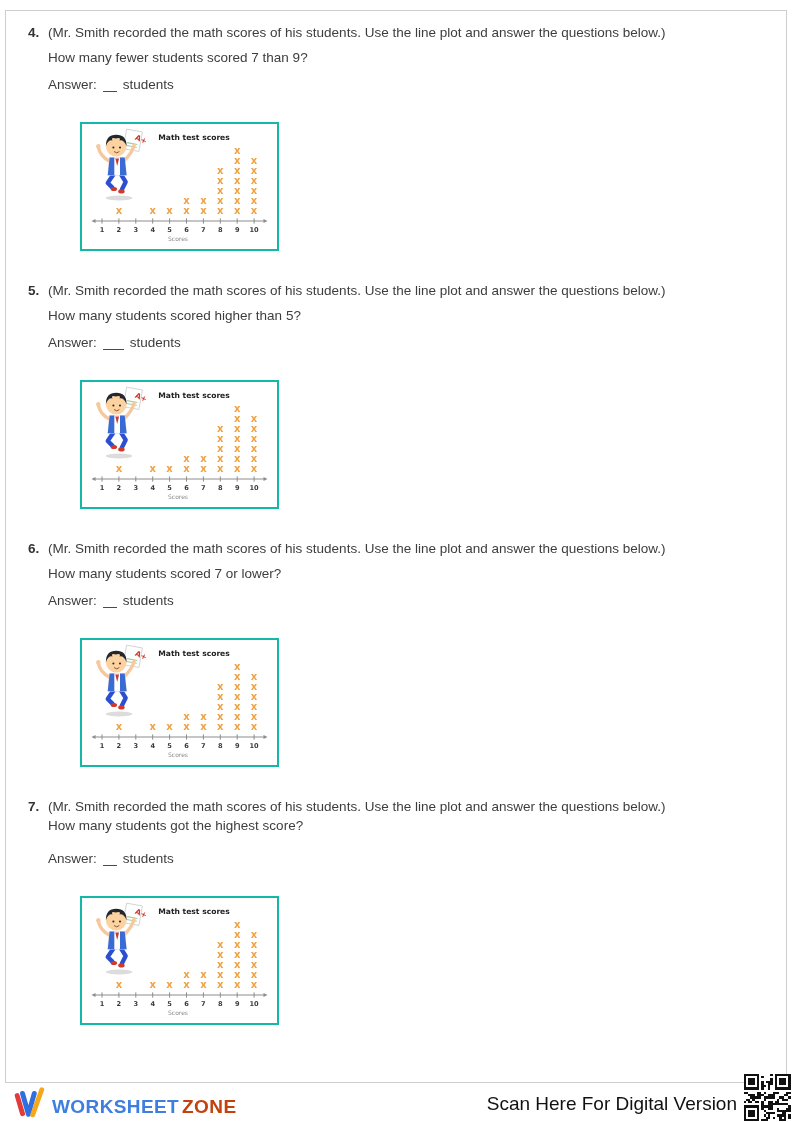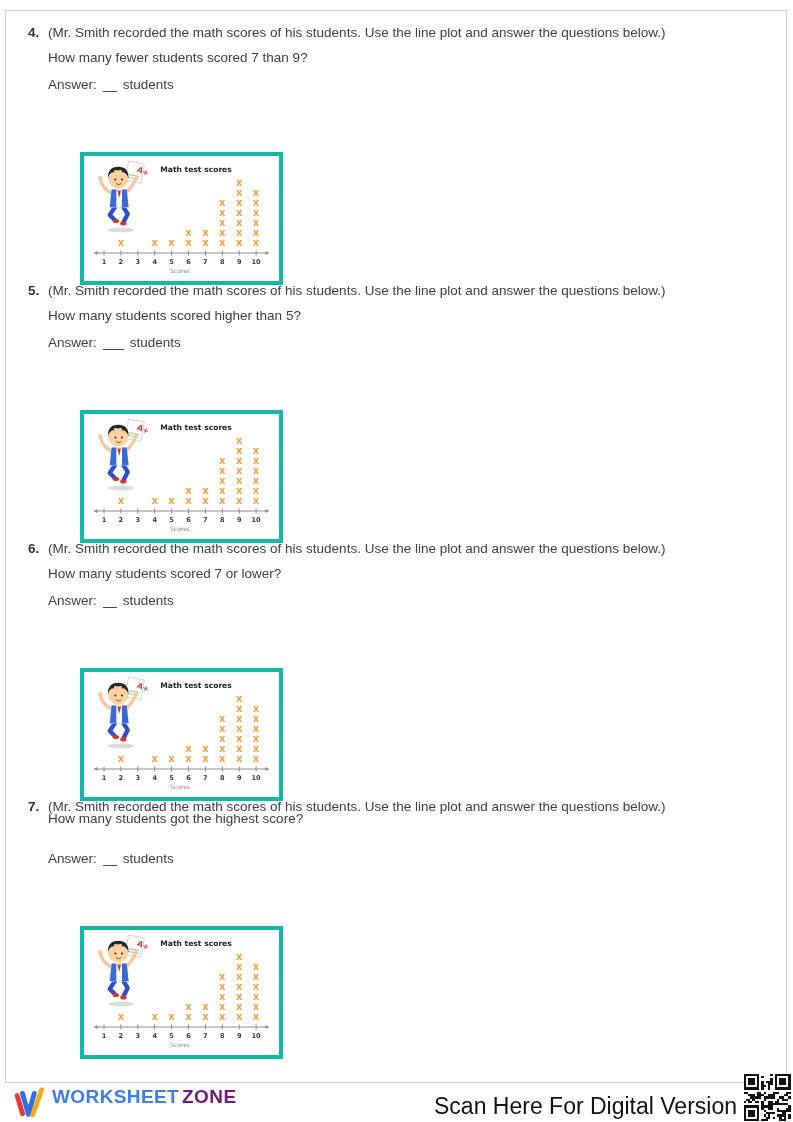--- a/index.html
+++ b/index.html
@@ -15,26 +15,26 @@
   .q-line{position:absolute;left:28px;display:flex;align-items:baseline;
     font-size:13.5px;color:#3d3d3d;line-height:17px;white-space:nowrap;}
   .q-num{font-weight:bold;width:20px;color:#333;}
   .q-line2{left:48px;text-align:center;}
   .blank{display:inline-block;border-bottom:1.6px solid #4a4a4a;height:13px;
     margin:0 6px;transform:translateY(3px);}
   .blank.sm{width:14px;}
   .blank.md{width:21px;}
   .plot-box{
     position:absolute;left:80px;width:195px;height:125px;
-    border:4px solid #14b8a6;background:#fff;box-sizing:content-box;margin-top:30px;
+    border:2px solid #14b8a6;background:#fff;box-sizing:content-box;
   }
   .plot-box svg{display:block;width:195px;height:125px;}
-  .footer-logo{position:absolute;left:14px;top:1086px;display:flex;align-items:flex-start;}
+  .footer-logo{position:absolute;left:14px;top:1086px;display:flex;align-items:flex-end;}
   .brand{font-weight:bold;font-size:19px;letter-spacing:.4px;margin-left:6px;}
-  .scan-text{position:absolute;top:1093px;right:56px;font-size:23px;color:#111;}
+  .scan-text{position:absolute;top:1093px;right:56px;font-size:19px;color:#111;}
   .qr{position:absolute;left:743px;top:1074px;width:48px;height:47px;}
   .hidden-defs{position:absolute;width:0;height:0;overflow:hidden;}
 </style>
 </head>
 <body>
 
 <div class="page-border"></div>
 
 <svg class="hidden-defs" aria-hidden="true">
   <defs>
@@ -279,21 +279,21 @@
         <use href="#boy" x="5" y="3" width="66" height="76"></use>
       </svg>
   </div>
 </section>
 
 <section class="question" style="top:798px">
   <div class="q-line" style="top:0">
     <span class="q-num">7.</span>
     <span>(Mr. Smith recorded the math scores of his students. Use the line plot and answer the questions below.)</span>
   </div>
-  <div class="q-line q-line2" style="top:12px">
+  <div class="q-line q-line2" style="top:19px">
     <span>How many students got the highest score?</span>
   </div>
   <div class="q-line q-line2" style="top:51px">
     <span>Answer:</span>
     <span class="blank sm"></span>
     <span>students</span>
   </div>
   <div class="plot-box" style="top:98px">
     <svg viewBox="0 0 195 125">
         <text x="112" y="16" text-anchor="middle" font-size="7.6" font-weight="bold" fill="#222" font-family="'DejaVu Sans',sans-serif">Math test scores</text>
@@ -351,21 +351,21 @@
   </div>
 </section>
 
 <div class="footer-logo">
   <svg width="32" height="32" viewBox="0 0 30 30">
     <path d="M3 9 L8 26" stroke="#E23B3B" stroke-width="4.6" stroke-linecap="round" fill="none"></path>
     <path d="M8 7 L13.5 26.5 L19 7" stroke="#2F6FE0" stroke-width="4.6" stroke-linecap="round" stroke-linejoin="round" fill="none"></path>
     <path d="M17.5 27 L26 3.5" stroke="#F6A81C" stroke-width="4.6" stroke-linecap="round" fill="none"></path>
   </svg>
   <span class="brand" style="color:#3D7EE0">WORKSHEET</span>
-  <span class="brand" style="color:#701a75;margin-left:3px">ZONE</span>
+  <span class="brand" style="color:#c2410c;margin-left:3px">ZONE</span>
 </div>
 
 <div class="scan-text">Scan Here For Digital Version</div>
 
 <svg class="qr" viewBox="0 0 21 21" shape-rendering="crispEdges">
     <rect x="0" y="0" width="21" height="21" fill="#fff"></rect>
     <rect x="12" y="0" width="1" height="1" fill="#111"></rect>
     <rect x="8" y="1" width="1" height="1" fill="#111"></rect>
     <rect x="12" y="2" width="1" height="1" fill="#111"></rect>
     <rect x="8" y="3" width="1" height="1" fill="#111"></rect>

